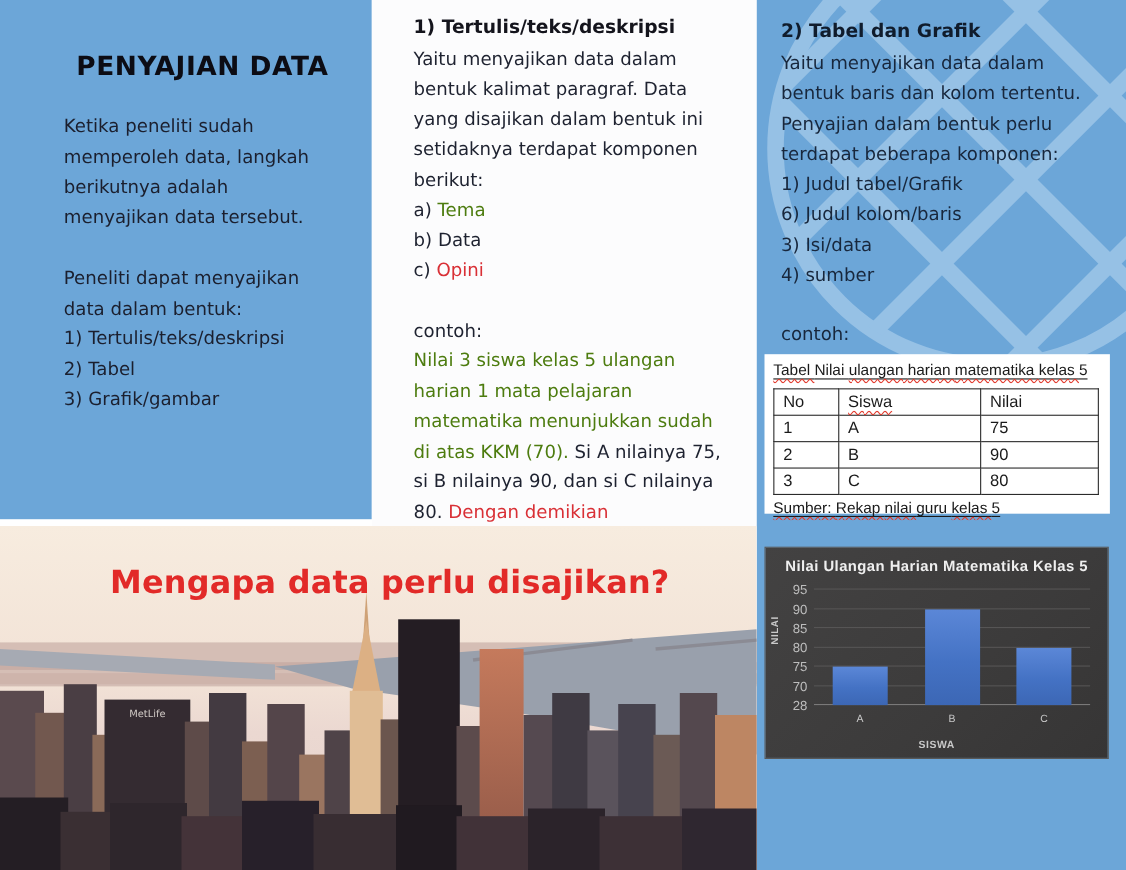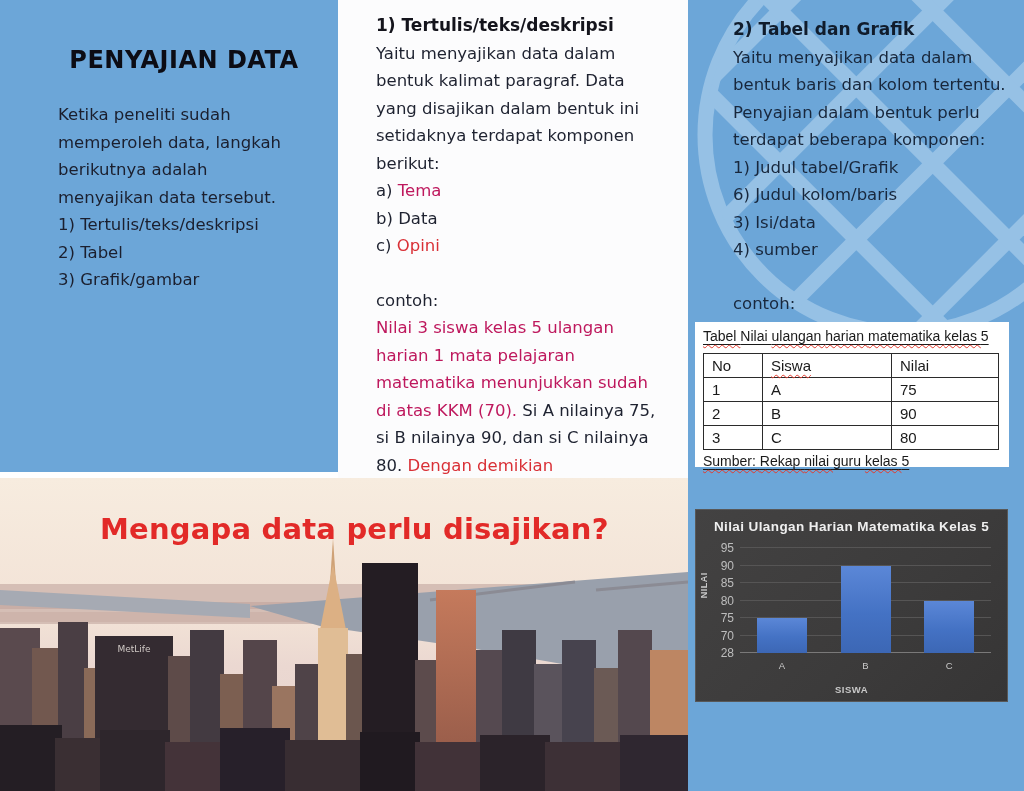--- a/index.html
+++ b/index.html
@@ -11,50 +11,50 @@
   .left-inner{padding:46px 34px 0 46px;margin-left:12px;}
   .page-title{font-size:24px;font-weight:bold;letter-spacing:.5px;color:#0c0c14;text-align:center;margin:0 0 0 6px;}
   .lp-para{font-size:16.5px;line-height:27.5px;margin-top:27px;color:#1b1f2e;}
   .lp-para2{font-size:16.5px;line-height:27.5px;margin-top:28px;color:#1b1f2e;}
   .lp-list div{font-size:16.5px;line-height:27.5px;color:#1b1f2e;}
 
   
   .mid-panel{position:absolute;left:338px;top:0;width:350px;height:479px;background:#fcfcfd;color:#1e2230;}
   .mid-inner{padding:12px 22px 0 38px;font-size:16.5px;line-height:27.5px;}
   .mid-heading{font-weight:bold;font-size:17px;color:#14141c;}
-  .txt-purple{color:#be185d;text-align:right;}
+  .txt-purple{color:#4d7c0f;text-align:right;}
   .txt-red{color:#d93036;text-align:right;}
   .txt-black{color:#1e2230;}
   .mid-contoh{margin-top:27px;}
 
   
   .right-panel{position:absolute;left:688px;top:0;width:336px;height:791px;background:#6ca6d8;overflow:hidden;color:#14263c;}
   .globe{position:absolute;left:0;top:0;pointer-events:none;}
-  .rp-inner{position:relative;padding:16px 12px 0 45px;font-size:16.5px;line-height:27.5px;color:#18273c;}
+  .rp-inner{position:relative;padding:16px 12px 0 22px;font-size:16.5px;line-height:27.5px;color:#18273c;}
   .rp-heading{font-weight:bold;font-size:17px;color:#101c2c;}
   .rp-contoh{margin-top:26px;}
 
   
   .table-card{position:absolute;left:7px;top:322px;width:314px;height:145px;background:#ffffff;
               padding:6px 0 12px 8px;box-sizing:border-box;font-family:"Liberation Sans",sans-serif;}
   .wt-title{font-size:14px;color:#1a1a1a;text-decoration:underline;text-decoration-thickness:1px;
             text-underline-offset:3px;white-space:nowrap;}
   .sq{text-decoration-line:underline;text-decoration-style:wavy;text-decoration-color:#e23b2e;
       text-decoration-thickness:1px;text-underline-offset:3px;}
   table.word-table{border-collapse:collapse;margin-top:9px;font-size:15px;color:#1a1a1a;}
   table.word-table td,table.word-table th{border:1.6px solid #2b2b2b;padding:0 8px;height:23px;
       text-align:left;font-weight:normal;}
   .col-no{width:42px;}.col-siswa{width:112px;}.col-nilai{width:90px;}
   .wt-source{font-size:14px;color:#1a1a1a;margin-top:3px;text-decoration:underline;
              text-decoration-thickness:1px;text-underline-offset:3px;white-space:nowrap;}
 
   
   .chart-card{position:absolute;left:7px;top:497px;width:313px;height:193px;background:#3f3e3e;
               border:1px solid #585858;box-sizing:border-box;font-family:"Liberation Sans",sans-serif;
-              background:linear-gradient(135deg,#434242 0%,#3c3b3b 60%,#363535 100%);margin-top:12px;}
+              background:linear-gradient(135deg,#434242 0%,#3c3b3b 60%,#363535 100%);}
   .chart-title{position:absolute;left:0;right:0;top:9px;text-align:center;color:#efefef;
                font-weight:bold;font-size:13.5px;letter-spacing:.4px;}
   .plot{position:absolute;left:44px;right:16px;top:38px;bottom:48px;}
   .gridline{position:absolute;left:0;right:0;height:1px;background:#565555;}
   .gridline.baseline{background:#7a7979;}
   .ytick{position:absolute;left:-26px;width:20px;text-align:right;font-size:12px;color:#bdbdbd;
          transform:translateY(50%);}
   .bar{position:absolute;bottom:0;width:50px;transform:translateX(-50%);
        background:linear-gradient(180deg,#5b87d7 0%,#4472c4 55%,#3c67b5 100%);}
   .xtick{position:absolute;bottom:-18px;transform:translateX(-50%);font-size:9.5px;color:#c9c9c9;}
@@ -71,20 +71,21 @@
 </style>
 </head>
 <body>
 
 <div class="page">
 
   <div class="left-panel">
     <div class="left-inner">
       <div class="page-title">PENYAJIAN DATA</div>
       <div class="lp-para">Ketika peneliti sudah memperoleh data, langkah berikutnya adalah menyajikan data tersebut.</div>
+      <div class="lp-para2">Peneliti dapat menyajikan data dalam bentuk:</div>
       <div class="lp-list">
         <div>1) Tertulis/teks/deskripsi</div>
         <div>2) Tabel</div>
         <div>3) Grafik/gambar</div>
       </div>
     </div>
   </div>
 
   <div class="mid-panel">
     <div class="mid-inner">

